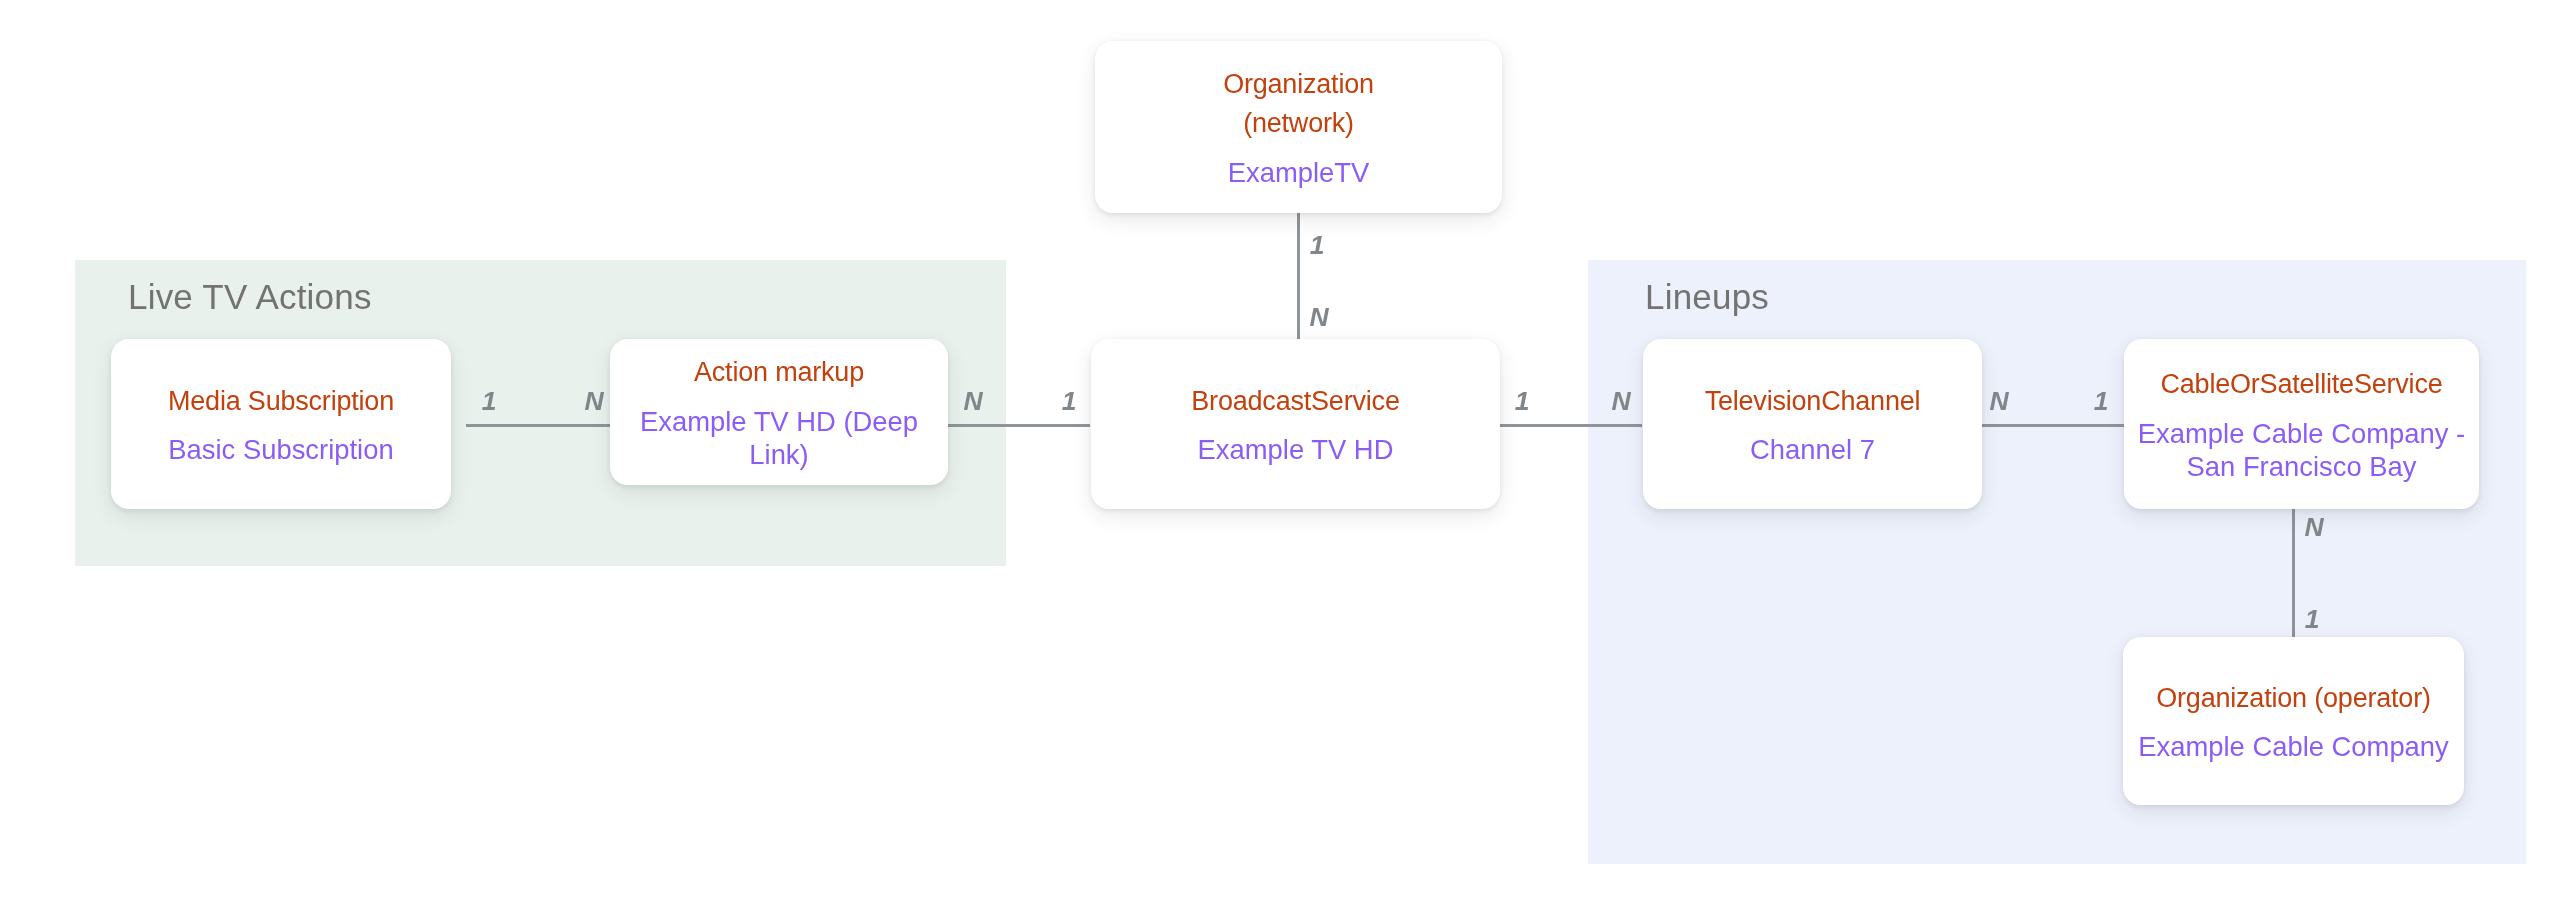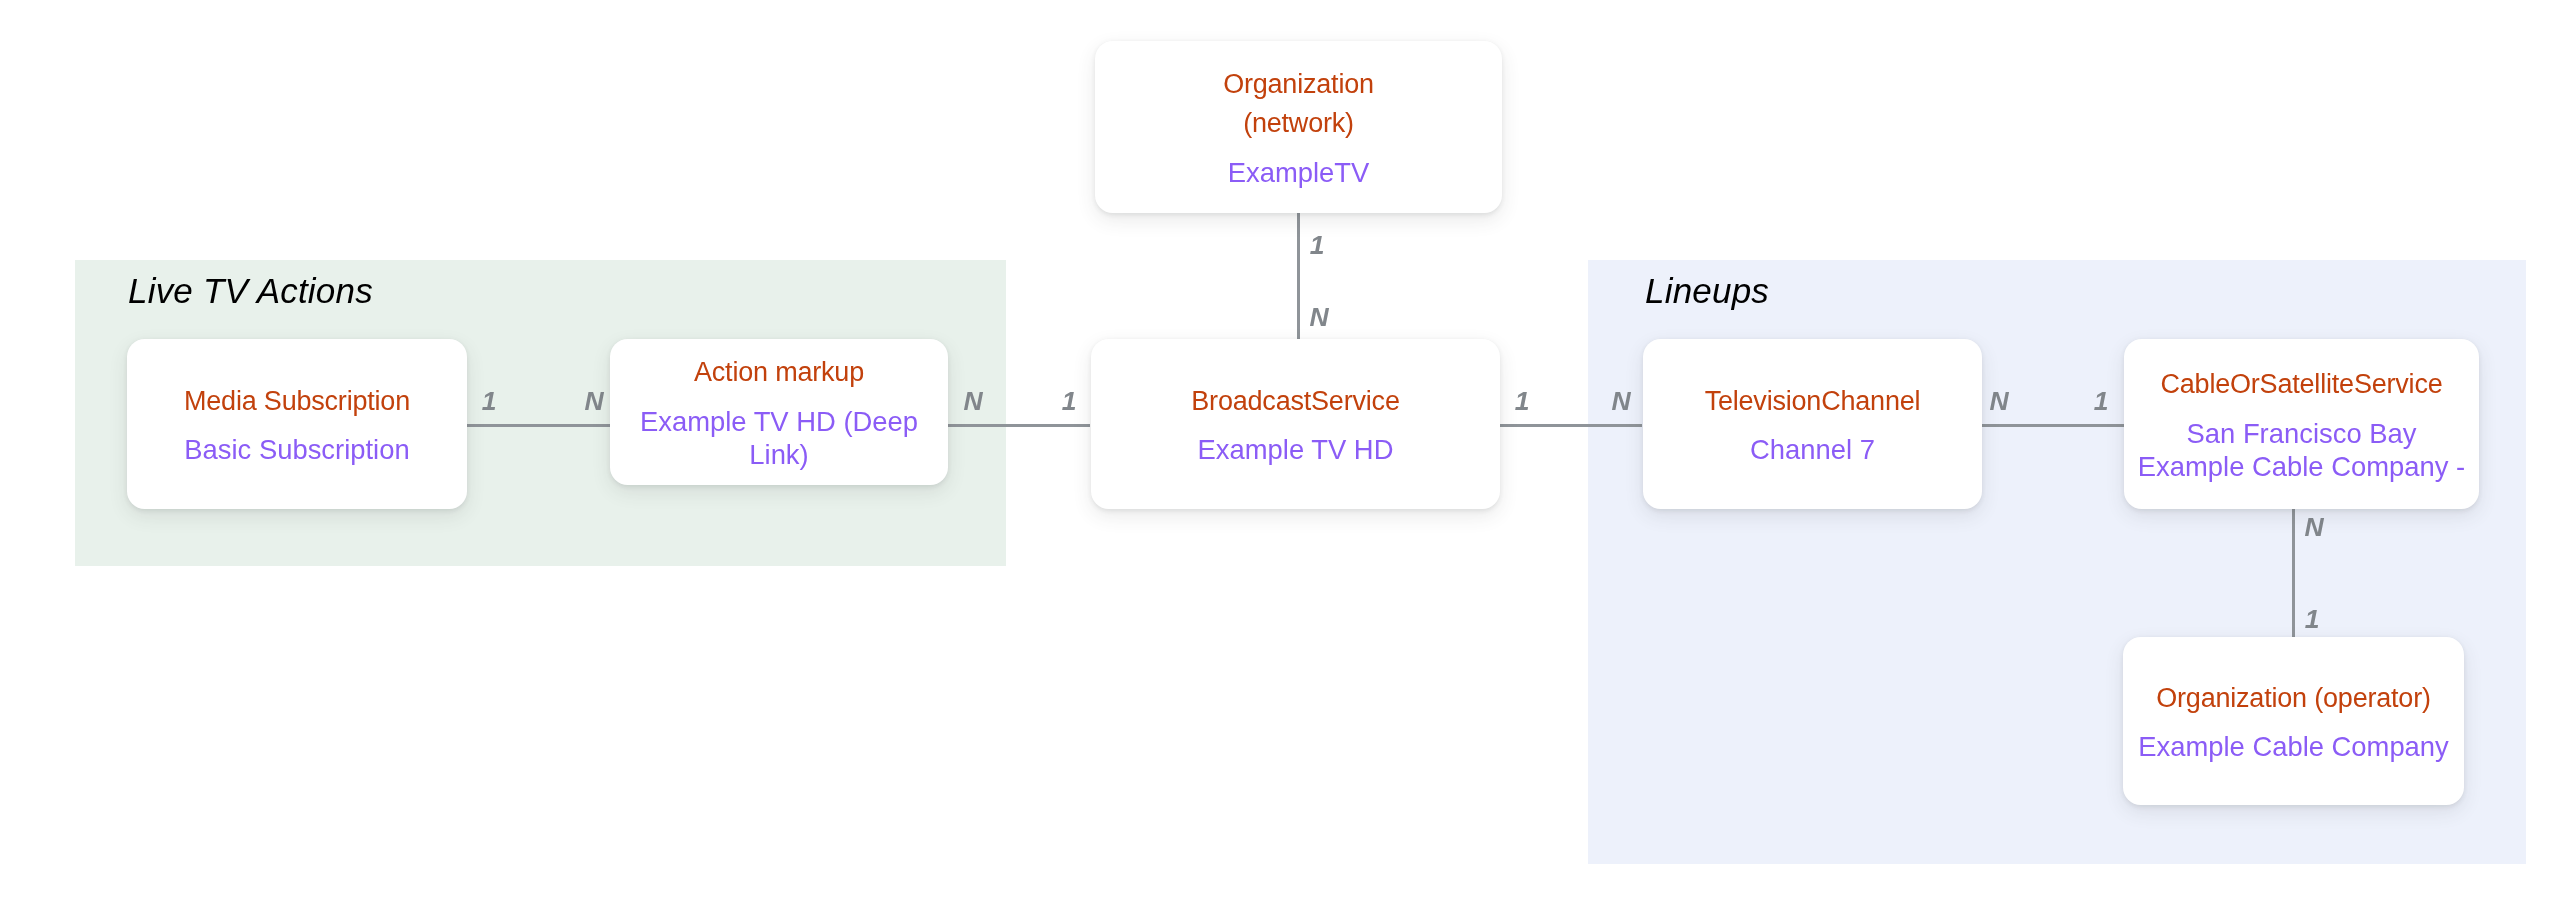--- a/index.html
+++ b/index.html
@@ -9,27 +9,26 @@
     height: 906px;
     background: #ffffff;
     font-family: "Liberation Sans", sans-serif;
     overflow: hidden;
   }
   .region { position: absolute; }
   .region-green { left: 75px; top: 260px; width: 931px; height: 306px; background: #e8f1eb; }
   .region-blue  { left: 1588px; top: 260px; width: 938px; height: 604px; background: #edf1fb; }
   .region-title {
     position: absolute;
-    top: 10px;
+    top: 16px;
     font-size: 35px;
     line-height: 42px;
-    color: #000000;
+    color: #737373;
     letter-spacing: 0.2px;
     white-space: nowrap;
-    font-style: italic;
   }
   .region-green .region-title { left: 53px; }
   .region-blue  .region-title { left: 57px; }
 
   .node {
     position: absolute;
     background: #ffffff;
     border-radius: 17.7px;
     box-shadow: 0 1.8px 4.4px rgba(60,64,67,0.10), 0 7px 19.5px rgba(60,64,67,0.11);
     display: flex;
@@ -97,21 +96,21 @@
     <div class="node-title">
       <div class="t-line">Organization</div>
       <div class="t-line">(network)</div>
     </div>
     <div class="node-subtitle">
       <div class="s-line">ExampleTV</div>
       <div class="s-line"></div>
     </div>
   </div>
 
-  <div class="node" style="left:127px; top:339px; width:340px; height:170px;">
+  <div class="node" style="left:111px; top:339px; width:340px; height:170px;">
     <div class="node-title">
       <div class="t-line">Media Subscription</div>
       <div class="t-line"></div>
     </div>
     <div class="node-subtitle">
       <div class="s-line">Basic Subscription</div>
       <div class="s-line"></div>
     </div>
   </div>
 
@@ -147,22 +146,22 @@
       <div class="s-line"></div>
     </div>
   </div>
 
   <div class="node" style="left:2124px; top:339px; width:355px; height:170px;">
     <div class="node-title">
       <div class="t-line">CableOrSatelliteService</div>
       <div class="t-line"></div>
     </div>
     <div class="node-subtitle">
+      <div class="s-line">Example Cable Company -</div>
       <div class="s-line">San Francisco Bay</div>
-      <div class="s-line">Example Cable Company -</div>
     </div>
   </div>
 
   <div class="node" style="left:2123px; top:637px; width:341px; height:168px;">
     <div class="node-title">
       <div class="t-line">Organization (operator)</div>
       <div class="t-line"></div>
     </div>
     <div class="node-subtitle">
       <div class="s-line">Example Cable Company</div>

